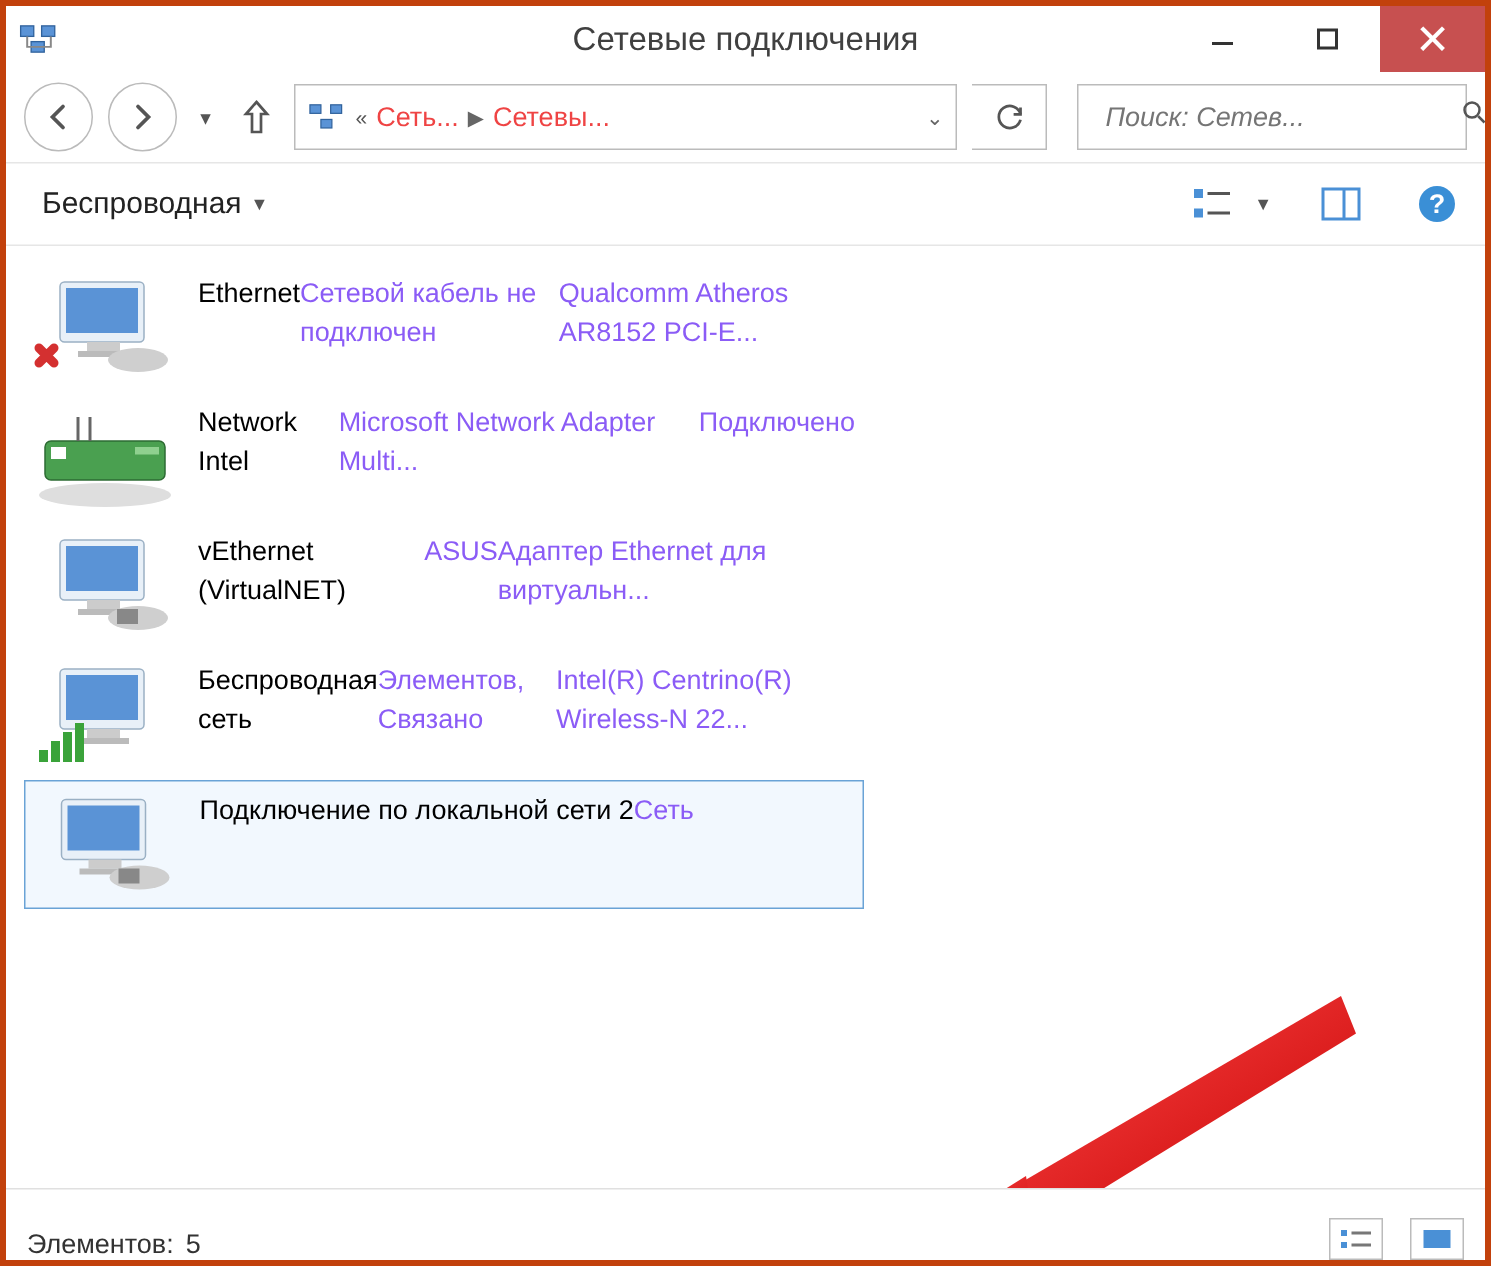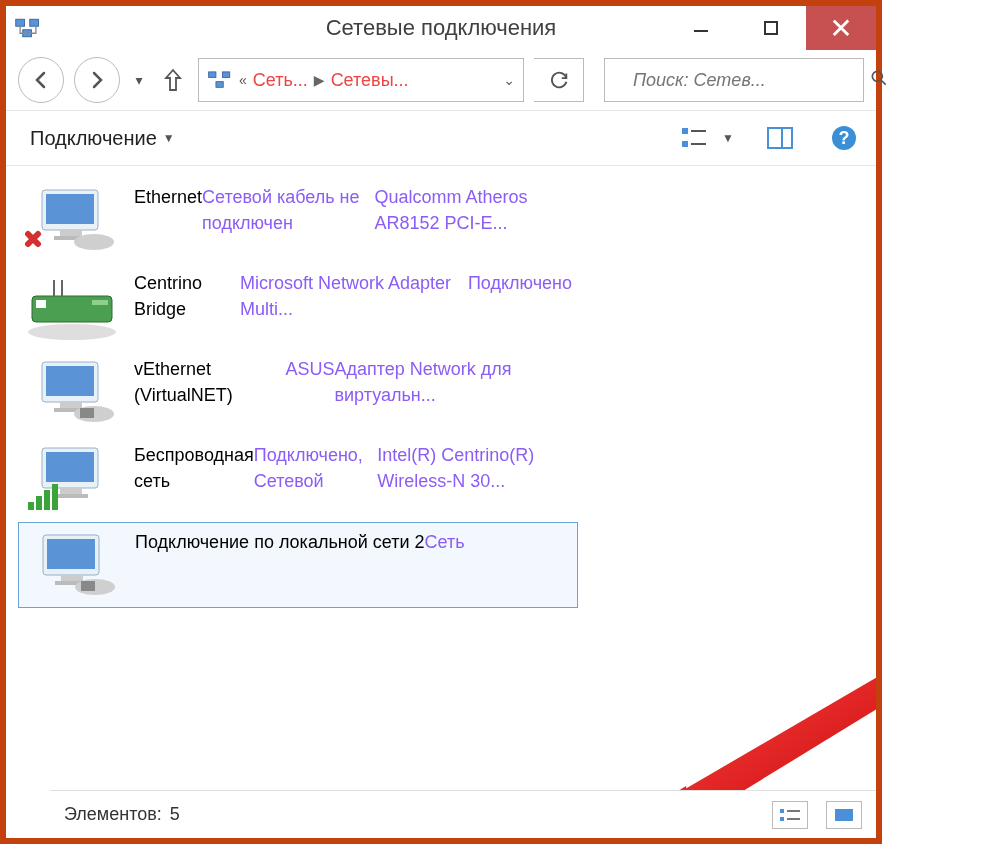--- a/index.html
+++ b/index.html
@@ -7,23 +7,23 @@
     margin: 0;
     font-family: "Segoe UI", Tahoma, sans-serif;
     font-size: 18px;
     background: #fff;
     color: #000;
     width: 994px;
     height: 844px;
     overflow: hidden;
   }
   .window {
-    width: 882px;
+    width: 994px;
     height: 844px;
-    border: 6px solid #c2410c;
+    border: 4px solid #c2410c;
     background: #fff;
     display: flex;
     flex-direction: column;
   }
   
   .titlebar {
     height: 44px;
     display: flex;
     align-items: center;
     background: #fff;
@@ -132,21 +132,21 @@
     color: #555;
     font-size: 20px;
   }
   .search-box {
     width: 260px;
     height: 44px;
     border: 1px solid #bbb;
     margin-left: 10px;
     display: flex;
     align-items: center;
-    padding: 0 26px;
+    padding: 0 16px;
   }
   .search-box input {
     flex: 1;
     border: none;
     outline: none;
     font-size: 18px;
     font-style: italic;
     color: #888;
     background: transparent;
   }
@@ -231,24 +231,23 @@
     top: 490px;
     width: 320px;
     height: 200px;
     pointer-events: none;
   }
   
   .statusbar {
     height: 48px;
     border-top: 1px solid #e0e0e0;
     display: flex;
-    align-items: center;
+    align-items: flex-end;
     padding: 0 14px;
     gap: 8px;
-    margin-left: 44px;
   }
   .statusbar .right {
     margin-left: auto;
     display: flex;
     align-items: center;
     gap: 18px;
   }
   .status-label { color: #333; }
   .view-toggle {
     width: 36px; height: 28px;
@@ -326,21 +325,21 @@
         <svg width="20" height="20" viewBox="0 0 24 24">
             <circle cx="10" cy="10" r="6" fill="none" stroke="#555" stroke-width="2"></circle>
             <line x1="15" y1="15" x2="20" y2="20" stroke="#555" stroke-width="2"></line>
           </svg>
       </span>
     </div>
   </div>
 
   <div class="toolbar">
     <div class="organize-btn">
-      <span>Подключение</span>
+      <span>Беспроводная</span>
       <span class="dd">▼</span>
     </div>
     <div class="right">
       <div class="view-dd">
         <span class="tool-icon">
           <svg viewBox="0 0 30 30">
               <rect x="3" y="5" width="6" height="6" fill="#4a90d6"></rect>
               <rect x="3" y="18" width="6" height="6" fill="#4a90d6"></rect>
               <line x1="12" y1="8" x2="27" y2="8" stroke="#555" stroke-width="2"></line>
               <line x1="12" y1="21" x2="27" y2="21" stroke="#555" stroke-width="2"></line>
@@ -388,61 +387,61 @@
         <svg viewBox="0 0 96 76">
           <ellipse cx="48" cy="64" rx="44" ry="8" fill="#dedede"></ellipse>
           <rect x="8" y="28" width="80" height="26" rx="4" fill="#4aa050" stroke="#2d6b33"></rect>
           <rect x="12" y="32" width="10" height="8" fill="#fff"></rect>
           <rect x="68" y="32" width="16" height="5" fill="#8fd08f"></rect>
           <line x1="30" y1="28" x2="30" y2="12" stroke="#666" stroke-width="2"></line>
           <line x1="38" y1="28" x2="38" y2="12" stroke="#666" stroke-width="2"></line>
         </svg>
       </div>
       <div class="conn-text">
-        <div class="conn-title">Centrino Bridge</div>
+        <div class="conn-title">Network Intel</div>
         <div class="conn-sub">Microsoft Network Adapter Multi...</div>
         <div class="conn-sub">Подключено</div>
       </div>
     </div>
 
     <div class="conn-item">
       <div class="conn-icon">
         <svg viewBox="0 0 96 76">
           <rect x="18" y="8" width="56" height="40" rx="3" fill="#e8f0f8" stroke="#9ab0c4"></rect>
           <rect x="22" y="12" width="48" height="30" fill="#5a93d6"></rect>
           <rect x="36" y="48" width="22" height="6" fill="#ccc"></rect>
           <rect x="30" y="54" width="34" height="4" fill="#bbb"></rect>
           <ellipse cx="70" cy="60" rx="20" ry="8" fill="#cfcfcf"></ellipse>
           <rect x="56" y="54" width="14" height="10" fill="#888"></rect>
         </svg>
       </div>
       <div class="conn-text">
         <div class="conn-title">vEthernet (VirtualNET)</div>
         <div class="conn-sub">ASUS</div>
-        <div class="conn-sub">Адаптер Network для виртуальн...</div>
+        <div class="conn-sub">Адаптер Ethernet для виртуальн...</div>
       </div>
     </div>
 
     <div class="conn-item">
       <div class="conn-icon">
         <svg viewBox="0 0 96 76">
           <rect x="18" y="8" width="56" height="40" rx="3" fill="#e8f0f8" stroke="#9ab0c4"></rect>
           <rect x="22" y="12" width="48" height="30" fill="#5a93d6"></rect>
           <rect x="36" y="48" width="22" height="6" fill="#ccc"></rect>
           <rect x="30" y="54" width="34" height="4" fill="#bbb"></rect>
           <rect x="4" y="62" width="6" height="8" fill="#3aa33a"></rect>
           <rect x="12" y="56" width="6" height="14" fill="#3aa33a"></rect>
           <rect x="20" y="50" width="6" height="20" fill="#3aa33a"></rect>
           <rect x="28" y="44" width="6" height="26" fill="#3aa33a"></rect>
         </svg>
       </div>
       <div class="conn-text">
         <div class="conn-title">Беспроводная сеть</div>
-        <div class="conn-sub">Подключено, Сетевой</div>
-        <div class="conn-sub">Intel(R) Centrino(R) Wireless-N 30...</div>
+        <div class="conn-sub">Элементов, Связано</div>
+        <div class="conn-sub">Intel(R) Centrino(R) Wireless-N 22...</div>
       </div>
     </div>
 
     <div class="conn-item selected">
       <div class="conn-icon">
         <svg viewBox="0 0 96 76">
           <rect x="18" y="8" width="56" height="40" rx="3" fill="#e8f0f8" stroke="#9ab0c4"></rect>
           <rect x="22" y="12" width="48" height="30" fill="#5a93d6"></rect>
           <rect x="36" y="48" width="22" height="6" fill="#ccc"></rect>
           <rect x="30" y="54" width="34" height="4" fill="#bbb"></rect>

